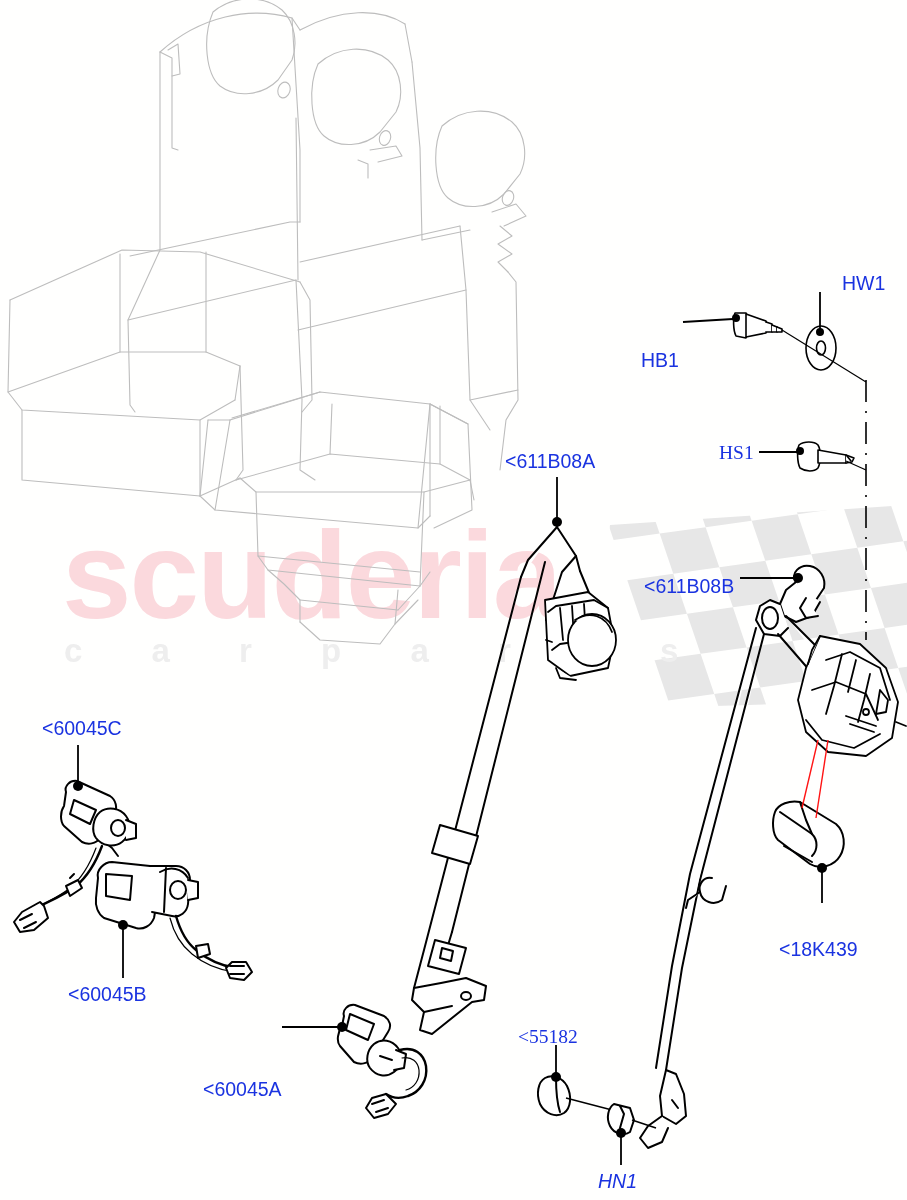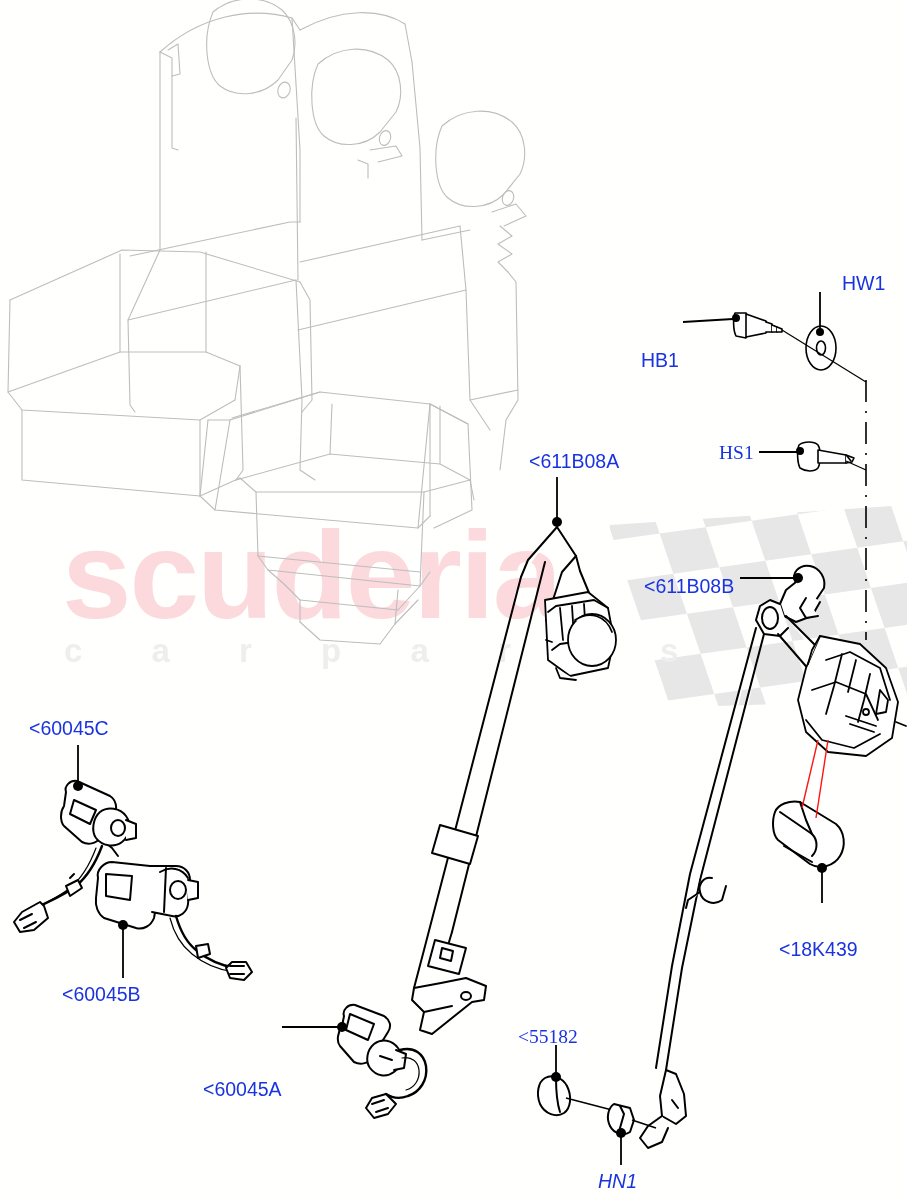--- a/index.html
+++ b/index.html
@@ -332,25 +332,25 @@
     <g fill="#ffffff" stroke="#000000" stroke-width="2" stroke-linejoin="round" stroke-linecap="round">
       <path d="M614 1104 C608 1108 606 1118 610 1126 C614 1134 624 1136 630 1132
                L634 1120 L630 1108 Z"></path>
       <path d="M620 1106 L624 1114 L620 1128"></path>
     </g>
     <circle cx="621" cy="1133" r="5" fill="#000000"></circle>
     <line x1="621" y1="1133" x2="621" y2="1165" stroke="#000000" stroke-width="1.8"></line>
     <line x1="632" y1="1120" x2="656" y2="1128" stroke="#000000" stroke-width="1.4"></line>
   </svg>
 
-  <div class="lbl" style="left:529px;top:452px;">&lt;611B08A</div>
+  <div class="lbl" style="left:505px;top:452px;">&lt;611B08A</div>
   <div class="lbl" style="left:644px;top:577px;text-align:right;">&lt;611B08B</div>
   <div class="lbl" style="left:641px;top:314px;margin-top:37px;">HB1</div>
   <div class="lbl" style="left:798px;top:274px;margin-left:44px;">HW1</div>
   <div class="lbl" style="left:719px;top:443px;font-family:Liberation Serif, serif;">HS1</div>
   <div class="lbl" style="left:779px;top:940px;">&lt;18K439</div>
-  <div class="lbl" style="left:29px;top:719px;">&lt;60045C</div>
-  <div class="lbl" style="left:62px;top:985px;text-align:center;">&lt;60045B</div>
+  <div class="lbl" style="left:42px;top:719px;">&lt;60045C</div>
+  <div class="lbl" style="left:68px;top:985px;text-align:center;">&lt;60045B</div>
   <div class="lbl" style="left:203px;top:1080px;">&lt;60045A</div>
   <div class="lbl" style="left:518px;top:1027px;font-family:Liberation Serif, serif;">&lt;55182</div>
   <div class="lbl" style="left:598px;top:1172px;font-style:italic;">HN1</div>
 
 </div>
 
 </body></html>

